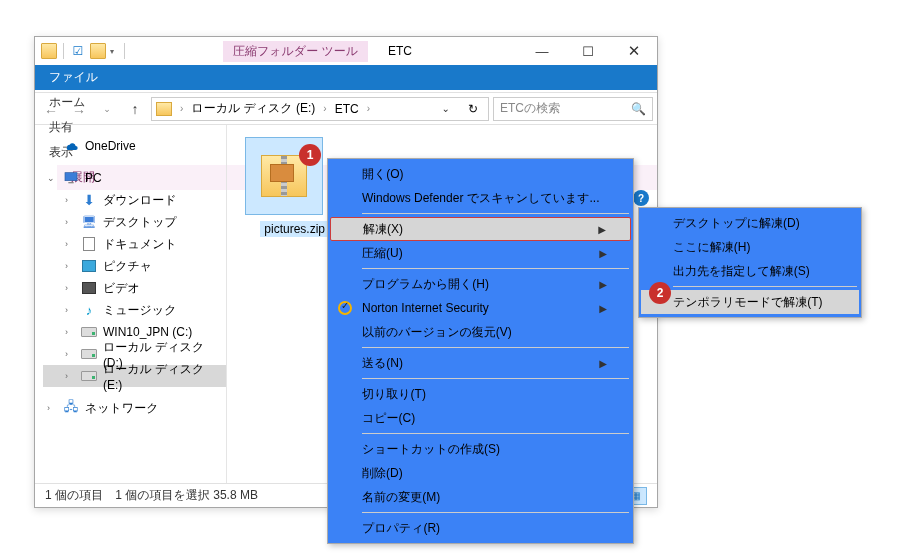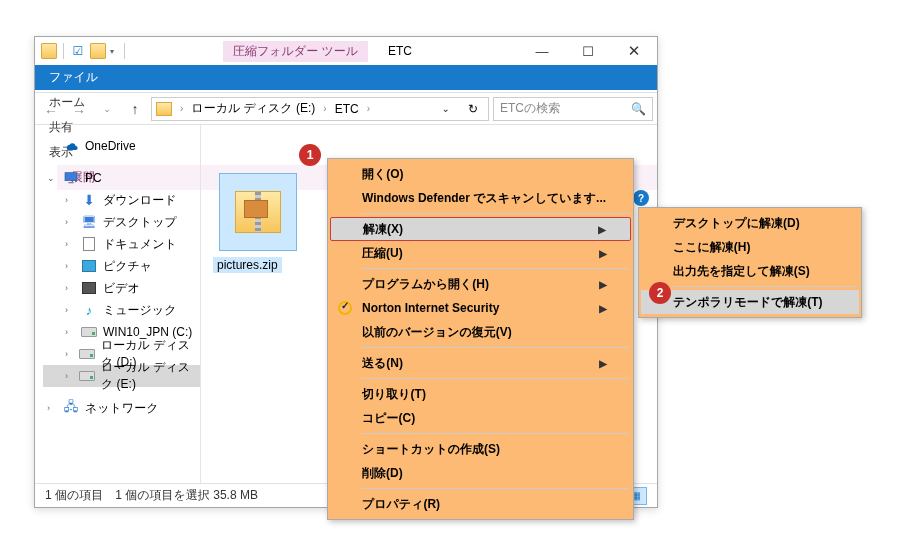--- a/index.html
+++ b/index.html
@@ -40,56 +40,56 @@
 .nav-arrow.enabled { color:#333; }
 .addrbox { flex:1; height:24px; border:1px solid #ccc; display:flex; align-items:center; padding:0 4px; gap:6px; }
 .addr-folder { width:16px; height:14px; background:linear-gradient(#ffe9a6,#f7c65c); border:1px solid #d9a93e; }
 .addr-text { color:#000; }
 .addr-chev { color:#888; font-size:10px; padding:0 2px; }
 .addr-refresh { margin-left:auto; color:#333; padding:0 6px; }
 .searchbox { width:160px; height:24px; border:1px solid #ccc; display:flex; align-items:center; padding:0 6px; color:#888; justify-content:space-between; }
 
 
 .body { display:flex; height: calc(100% - 28px - 28px - 32px - 24px); }
-.navpane { width:166px; border-right:1px solid #e5e5e5; padding:10px 0 10px 8px; overflow:hidden; }
+.navpane { width:192px; border-right:1px solid #e5e5e5; padding:10px 0 10px 8px; overflow:hidden; }
 .nav-item { display:flex; align-items:center; gap:6px; height:22px; padding-left:4px; font-size:12px; color:#000; }
 .nav-item.indent1 { padding-left: 22px; }
 .nav-item.selected { background:#d8d8d8; }
 .chev { width:10px; font-size:9px; color:#666; }
 .ico { width:16px; height:16px; display:inline-flex; align-items:center; justify-content:center; }
 .ico-drive { width:16px; height:10px; background:#ddd; border:1px solid #999; border-radius:1px; position:relative; }
 .ico-drive::after { content:""; position:absolute; right:1px; bottom:1px; width:3px; height:3px; background:#3cb371; }
 .ico-dl { color:#2e7dd1; font-size:14px; }
 .ico-doc { width:12px; height:14px; background:#fff; border:1px solid #888; }
 .ico-pic { width:14px; height:12px; background:#3ba9dd; border:1px solid #2a7aa3; }
 .ico-vid { width:14px; height:12px; background:#555; border:1px solid #333; position:relative; }
 .ico-mus { color:#0099cc; font-size:13px; }
 .ico-net { color:#2e7dd1; font-size:13px; }
 
 .content { flex:1; padding:12px; position:relative; }
-.file-item { width:90px; text-align:left;margin-top:36px; }
+.file-item { width:90px; text-align:right; }
 .file-thumb {
   width:78px; height:78px; margin:0 auto 6px; border:1px solid #7ab8e6; background:#cce8ff;
   display:flex; align-items:center; justify-content:center; position:relative;
 }
 .zip-icon { width:46px; height:42px; background:linear-gradient(#ffe9a6,#f7c65c); border:1px solid #d9a93e; position:relative; }
 .zip-icon::before { content:""; position:absolute; left:50%; top:0; transform:translateX(-50%); width:6px; height:100%; background:repeating-linear-gradient(#999 0 3px,#ccc 3px 6px); }
 .zip-icon::after { content:""; position:absolute; left:8px; top:8px; width:22px; height:16px; background:#d98c3e; border:1px solid #b56e20; }
 .file-label { font-size:12px; background:#cce8ff; padding:1px 4px; display:inline-block; }
 
 
 .statusbar { height:24px; border-top:1px solid #e1e1e1; display:flex; align-items:center; padding:0 10px; gap:12px; font-size:12px; color:#333; }
 .status-right { margin-left:auto; display:flex; gap:2px; }
 .view-btn { width:22px; height:18px; border:1px solid #ccc; display:flex; align-items:center; justify-content:center; font-size:10px; color:#555; }
 .view-btn.active { background:#cce8ff; border-color:#7ab8e6; color:#1979ca; }
 
 
 .ctxmenu {
-  position:absolute; background:#fdba74; border:1px solid #aaa; box-shadow:2px 2px 6px rgba(0,0,0,0.25);
-  padding:3px 2px; font-size:12px;font-weight:bold;
+  position:absolute; background:#3b82f6; border:1px solid #aaa; box-shadow:2px 2px 6px rgba(0,0,0,0.25);
+  padding:3px 2px; font-size:12px;
 }
 .ctxmenu.main { left:327px; top:158px; width:307px; }
 .ctxmenu.sub { left:638px; top:207px; width:224px; }
 .ctx-item { height:24px; display:flex; align-items:center; padding:0 24px 0 32px; position:relative; }
 .ctx-item.hover { background:#d6d6d6; }
 .ctx-item.hilite { border:1.5px solid #cd3c3c; border-radius:2px; background:#d6d6d6; }
 .ctx-arrow { margin-left:auto; font-size:10px; color:#333; }
 .ctx-sep { height:1px; background:#ccc; margin:3px 2px 3px 32px; }
 .ctx-icon { position:absolute; left:6px; width:18px; height:18px; display:flex; align-items:center; justify-content:center; }
 .norton-icon { width:14px; height:14px; border:2px solid #f5b400; border-radius:50%; position:relative; }
@@ -314,20 +314,23 @@
   <div class="ctx-item">
       <span>コピー(C)</span>
     </div>
   <div class="ctx-sep"></div>
   <div class="ctx-item">
       <span>ショートカットの作成(S)</span>
     </div>
   <div class="ctx-item">
       <span>削除(D)</span>
     </div>
+  <div class="ctx-item">
+      <span>名前の変更(M)</span>
+    </div>
   <div class="ctx-sep"></div>
   <div class="ctx-item">
       <span>プロパティ(R)</span>
     </div>
 </div>
 
 <div class="ctxmenu sub">
   <div class="ctx-item">
       <span>デスクトップに解凍(D)</span>
     </div>

